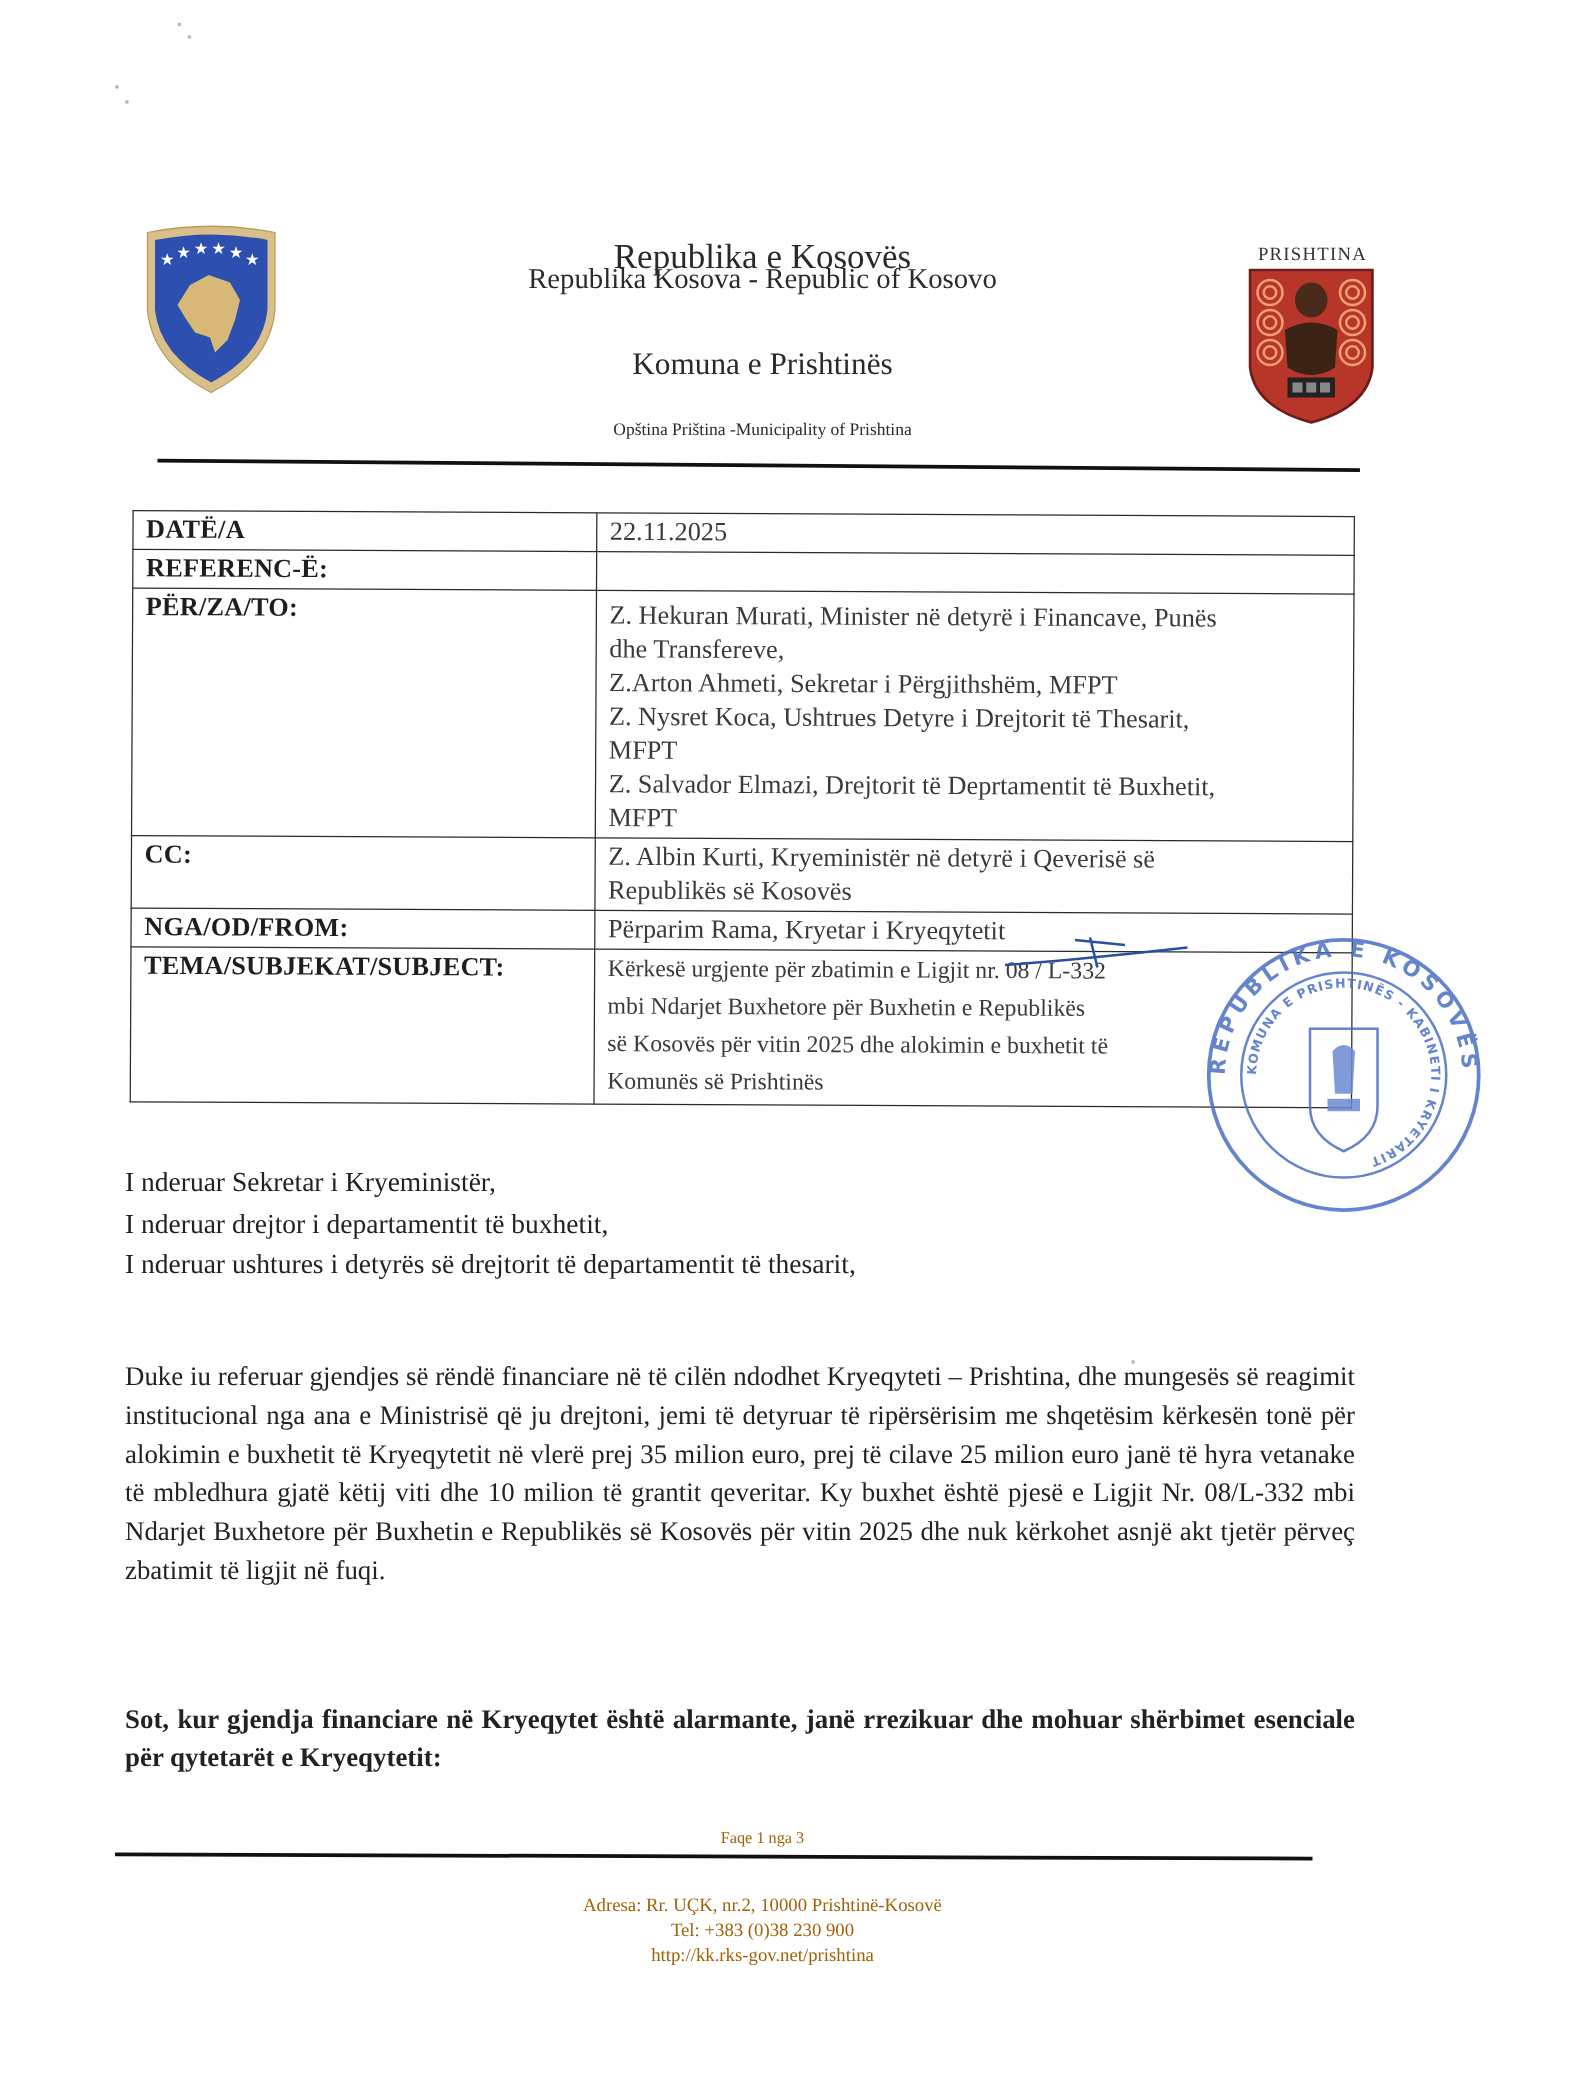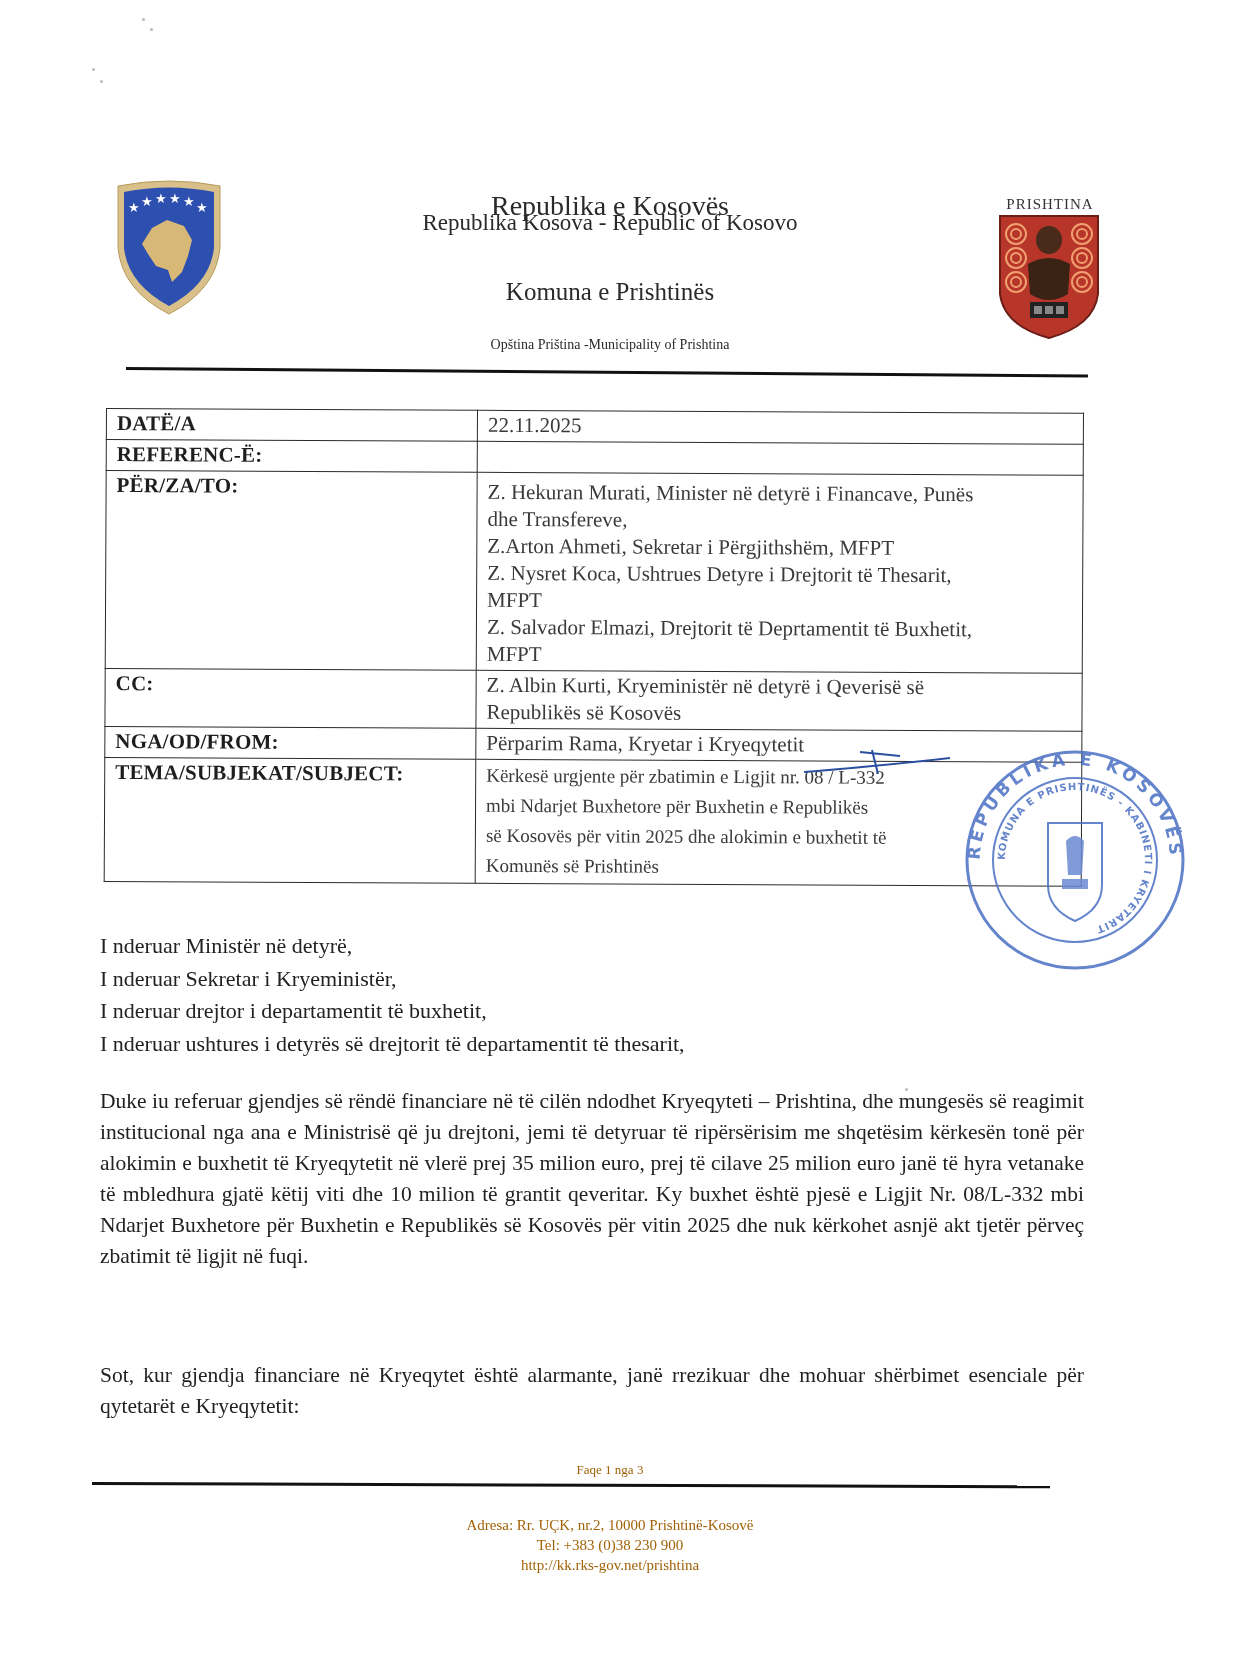--- a/index.html
+++ b/index.html
@@ -32,21 +32,21 @@
   .val.pal { font-family: "DejaVu Serif", serif; font-size: 19px; color: #2e2e2e; }
 
   .signature { left: 800px; top: 748px; width: 160px; height: 30px; }
   .stamp { left: 960px; top: 745px; width: 230px; height: 230px; opacity: .85; }
 
   .salutation { left: 100px; top: 930px; font-size: 22px; line-height: 32.5px; color: #222; }
   .salutation div { white-space: nowrap; }
 
   .para { left: 100px; width: 984px; font-size: 21.5px; line-height: 31px; text-align: justify; color: #222; font-family: "Liberation Serif", serif; }
   .para-1 { top: 1086px; }
-  .para-2 { top: 1360px; }
+  .para-2 { top: 1360px; font-weight: bold; }
 
   .rule-bottom { left: 92px; top: 1482px; width: 958px; height: 0; border-top: 3px solid #111; transform: rotate(0.2deg); transform-origin: left center; }
   .footer { left: 330px; width: 560px; text-align: center; color: #a16207; font-size: 15px; line-height: 20px; }
   .footer-page { top: 1460px; font-size: 13px; }
   .footer-lines { top: 1515px; }
 </style>
 </head>
 <body>
 
 <div class="specks">
@@ -179,21 +179,20 @@
     <text font-family="DejaVu Sans, sans-serif" font-size="10" font-weight="bold" fill="#4a6fc4" letter-spacing="1">
       <textPath href="#arcInner">KOMUNA E PRISHTINËS - KABINETI I KRYETARIT</textPath>
     </text>
     <path d="M88 78 L142 78 L142 140 Q142 164 115 176 Q88 164 88 140 Z" fill="none" stroke="#4a6fc4" stroke-width="2"></path>
     <path d="M106 96 Q115 86 124 96 L122 130 L108 130 Z" fill="#6b8ad2"></path>
     <rect x="102" y="134" width="26" height="10" fill="#6b8ad2"></rect>
   </svg>
 </div>
 
 <div class="abs salutation">
-  <div>I nderuar Ministër në detyrë,</div>
   <div>I nderuar Sekretar i Kryeministër,</div>
   <div>I nderuar drejtor i departamentit të buxhetit,</div>
   <div>I nderuar ushtures i detyrës së drejtorit të departamentit të thesarit,</div>
 </div>
 
 <div class="abs para para-1">Duke iu referuar gjendjes së rëndë financiare në të cilën ndodhet Kryeqyteti – Prishtina, dhe mungesës së reagimit institucional nga ana e Ministrisë që ju drejtoni, jemi të detyruar të ripërsërisim me shqetësim kërkesën tonë për alokimin e buxhetit të Kryeqytetit në vlerë prej 35 milion euro, prej të cilave 25 milion euro janë të hyra vetanake të mbledhura gjatë këtij viti dhe 10 milion të grantit qeveritar. Ky buxhet është pjesë e Ligjit Nr. 08/L-332 mbi Ndarjet Buxhetore për Buxhetin e Republikës së Kosovës për vitin 2025 dhe nuk kërkohet asnjë akt tjetër përveç zbatimit të ligjit në fuqi.</div>
 <div class="abs para para-2">Sot, kur gjendja financiare në Kryeqytet është alarmante, janë rrezikuar dhe mohuar shërbimet esenciale për qytetarët e Kryeqytetit:</div>
 
 <div class="abs footer footer-page">Faqe 1 nga 3</div>
 <div class="abs rule-bottom"></div>

